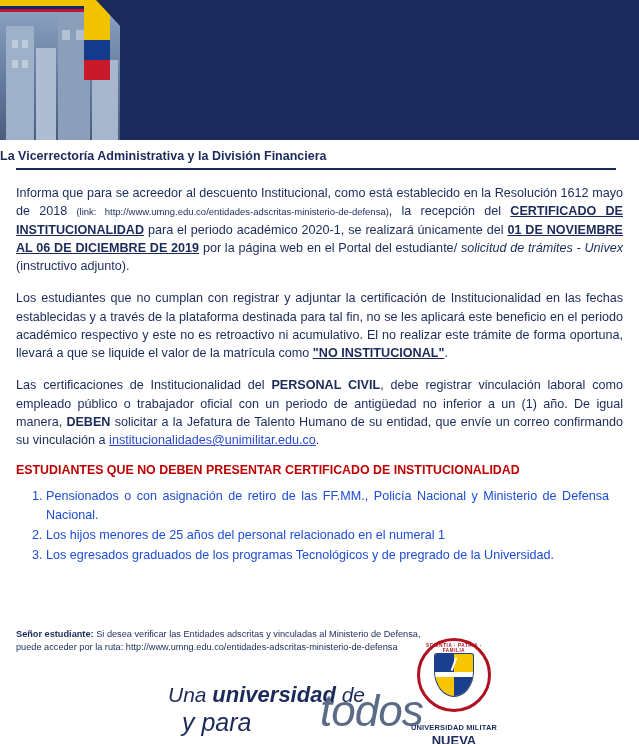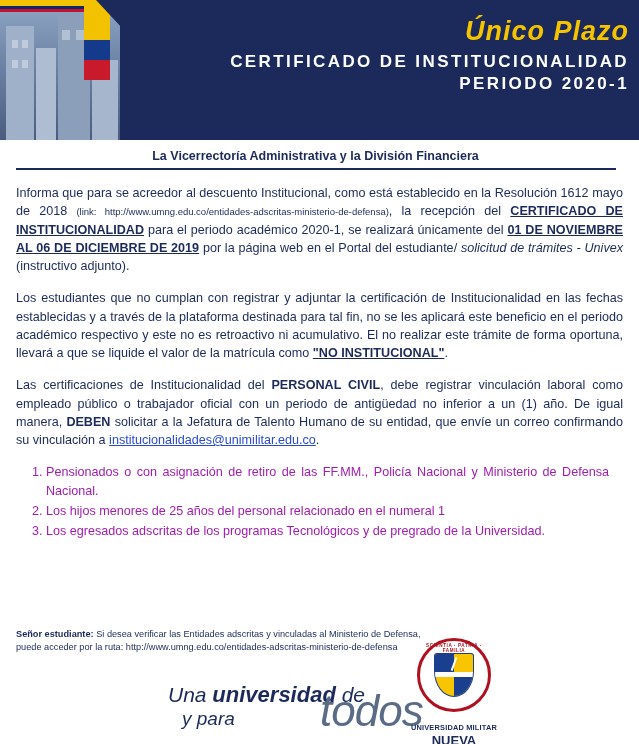--- a/index.html
+++ b/index.html
@@ -96,21 +96,20 @@
   .h-periodo {
     color: #ffffff;
     font-size: 17px;
     font-weight: bold;
     letter-spacing: 2.4px;
     line-height: 1.3;
   }
   .subheader {
     width: 639px;
     background: #ffffff;
-    text-align: center;
     padding: 6px 8px 4px 0;
     box-sizing: border-box;
   }
   .subheader-text {
     color: #1b2a5a;
     font-size: 12.5px;
     font-weight: bold;
   }
   .header-rule {
     width: 600px;
@@ -145,21 +144,21 @@
     margin: 2px 0 10px 0;
     font-size: 12.4px;
     font-weight: bold;
     color: #c00000;
   }
   ol.list {
     margin: 0 14px 8px 0;
     padding-left: 30px;
     font-size: 12.6px;
     line-height: 1.45;
-    color: #a21caf;
+    color: #1d4ed8;
   }
   ol.list li {
     margin-bottom: 2px;
     text-align: justify;
   }
 
   
   .footer {
     position: absolute;
     left: 0;
@@ -190,21 +189,21 @@
     position: absolute;
     left: 0; top: 2px;
     font-size: 21px;
     font-style: italic;
     font-weight: normal;
   }
   .slogan-l1 b { font-weight: bold; font-size: 22px; }
   .slogan-l2 {
     position: absolute;
     left: 14px; top: 28px;
-    font-size: 19px;
+    font-size: 25px;
     font-style: italic;
   }
   .slogan-todos {
     position: absolute;
     left: 152px; top: 6px;
     font-size: 44px;
     font-style: italic;
     color: #5a6b86;
     letter-spacing: -1px;
   }
@@ -300,45 +299,41 @@
       <div class="flag-b"></div>
       <div class="flag-r"></div>
   </div>
   <div class="flag-vert">
     <div class="fv1"></div>
       <div class="fv2"></div>
       <div class="fv3"></div>
   </div>
   <div class="header-angle"></div>
 
-  <div class="header-text">
-    <div class="h-unico">Único Plazo</div>
-    <div class="h-cert">CERTIFICADO DE  INSTITUCIONALIDAD</div>
-    <div class="h-periodo">PERIODO 2020-1</div>
-  </div>
 </div>
 
 <div class="subheader">
   <span class="subheader-text">La Vicerrectoría Administrativa y la División Financiera</span>
   <div class="header-rule"></div>
 </div>
 
 <div class="content">
 
   <p class="para"><span>Informa que para se acreedor al descuento Institucional, como está establecido en la Resolución 1612 mayo de 2018 </span><span class="small-link">(link: http://www.umng.edu.co/entidades-adscritas-ministerio-de-defensa)</span><span>, la recepción del </span><span class="b u">CERTIFICADO DE INSTITUCIONALIDAD</span><span> para el periodo académico 2020-1, se realizará únicamente del </span><span class="b u">01 DE NOVIEMBRE AL 06 DE DICIEMBRE DE 2019</span><span> por la página web en el Portal del estudiante/ </span><span class="i">solicitud de trámites - Univex</span><span> (instructivo adjunto).</span></p>
 
   <p class="para"><span>Los estudiantes que no cumplan con registrar y adjuntar la certificación de Institucionalidad en las fechas establecidas y a través de la plataforma destinada para tal fin, no se les aplicará este beneficio en el periodo académico respectivo y este no es retroactivo ni acumulativo.  El no realizar este trámite de forma oportuna, llevará a que se liquide el valor de la matrícula como </span><span class="b u">"NO INSTITUCIONAL"</span><span>.</span></p>
 
   <p class="para"><span>Las certificaciones de Institucionalidad del </span><span class="b">PERSONAL CIVIL</span><span>, debe registrar vinculación laboral como empleado público o trabajador oficial con un periodo de antigüedad no inferior a un (1) año. De igual manera, </span><span class="b">DEBEN</span><span> solicitar a la Jefatura de Talento Humano de su entidad, que envíe un correo confirmando su vinculación a </span><a href="#" class="mail-link">institucionalidades@unimilitar.edu.co</a><span>.</span></p>
 
+  <div class="heading-red">ESTUDIANTES QUE NO DEBEN PRESENTAR CERTIFICADO DE INSTITUCIONALIDAD</div>
 
   <ol class="list">
     <li>Pensionados o con asignación de retiro de las FF.MM., Policía Nacional y Ministerio de Defensa Nacional.</li>
     <li>Los hijos menores de 25 años del personal relacionado en el numeral 1</li>
-    <li>Los egresados adscritas de los programas Tecnológicos  y  de  pregrado  de  la Universidad.</li>
+    <li>Los egresados graduados de los programas Tecnológicos  y  de  pregrado  de  la Universidad.</li>
   </ol>
 </div>
 
 <div class="footer">
   <div class="footer-note">
     <span class="b">Señor estudiante:</span><span> Si desea verificar las Entidades adscritas y vinculadas al Ministerio de Defensa, puede acceder por la ruta: http://www.umng.edu.co/entidades-adscritas-ministerio-de-defensa</span>
   </div>
 
   <div class="slogan">
     <div class="slogan-l1"><span>Una </span><b>universidad</b><span> de</span></div>

